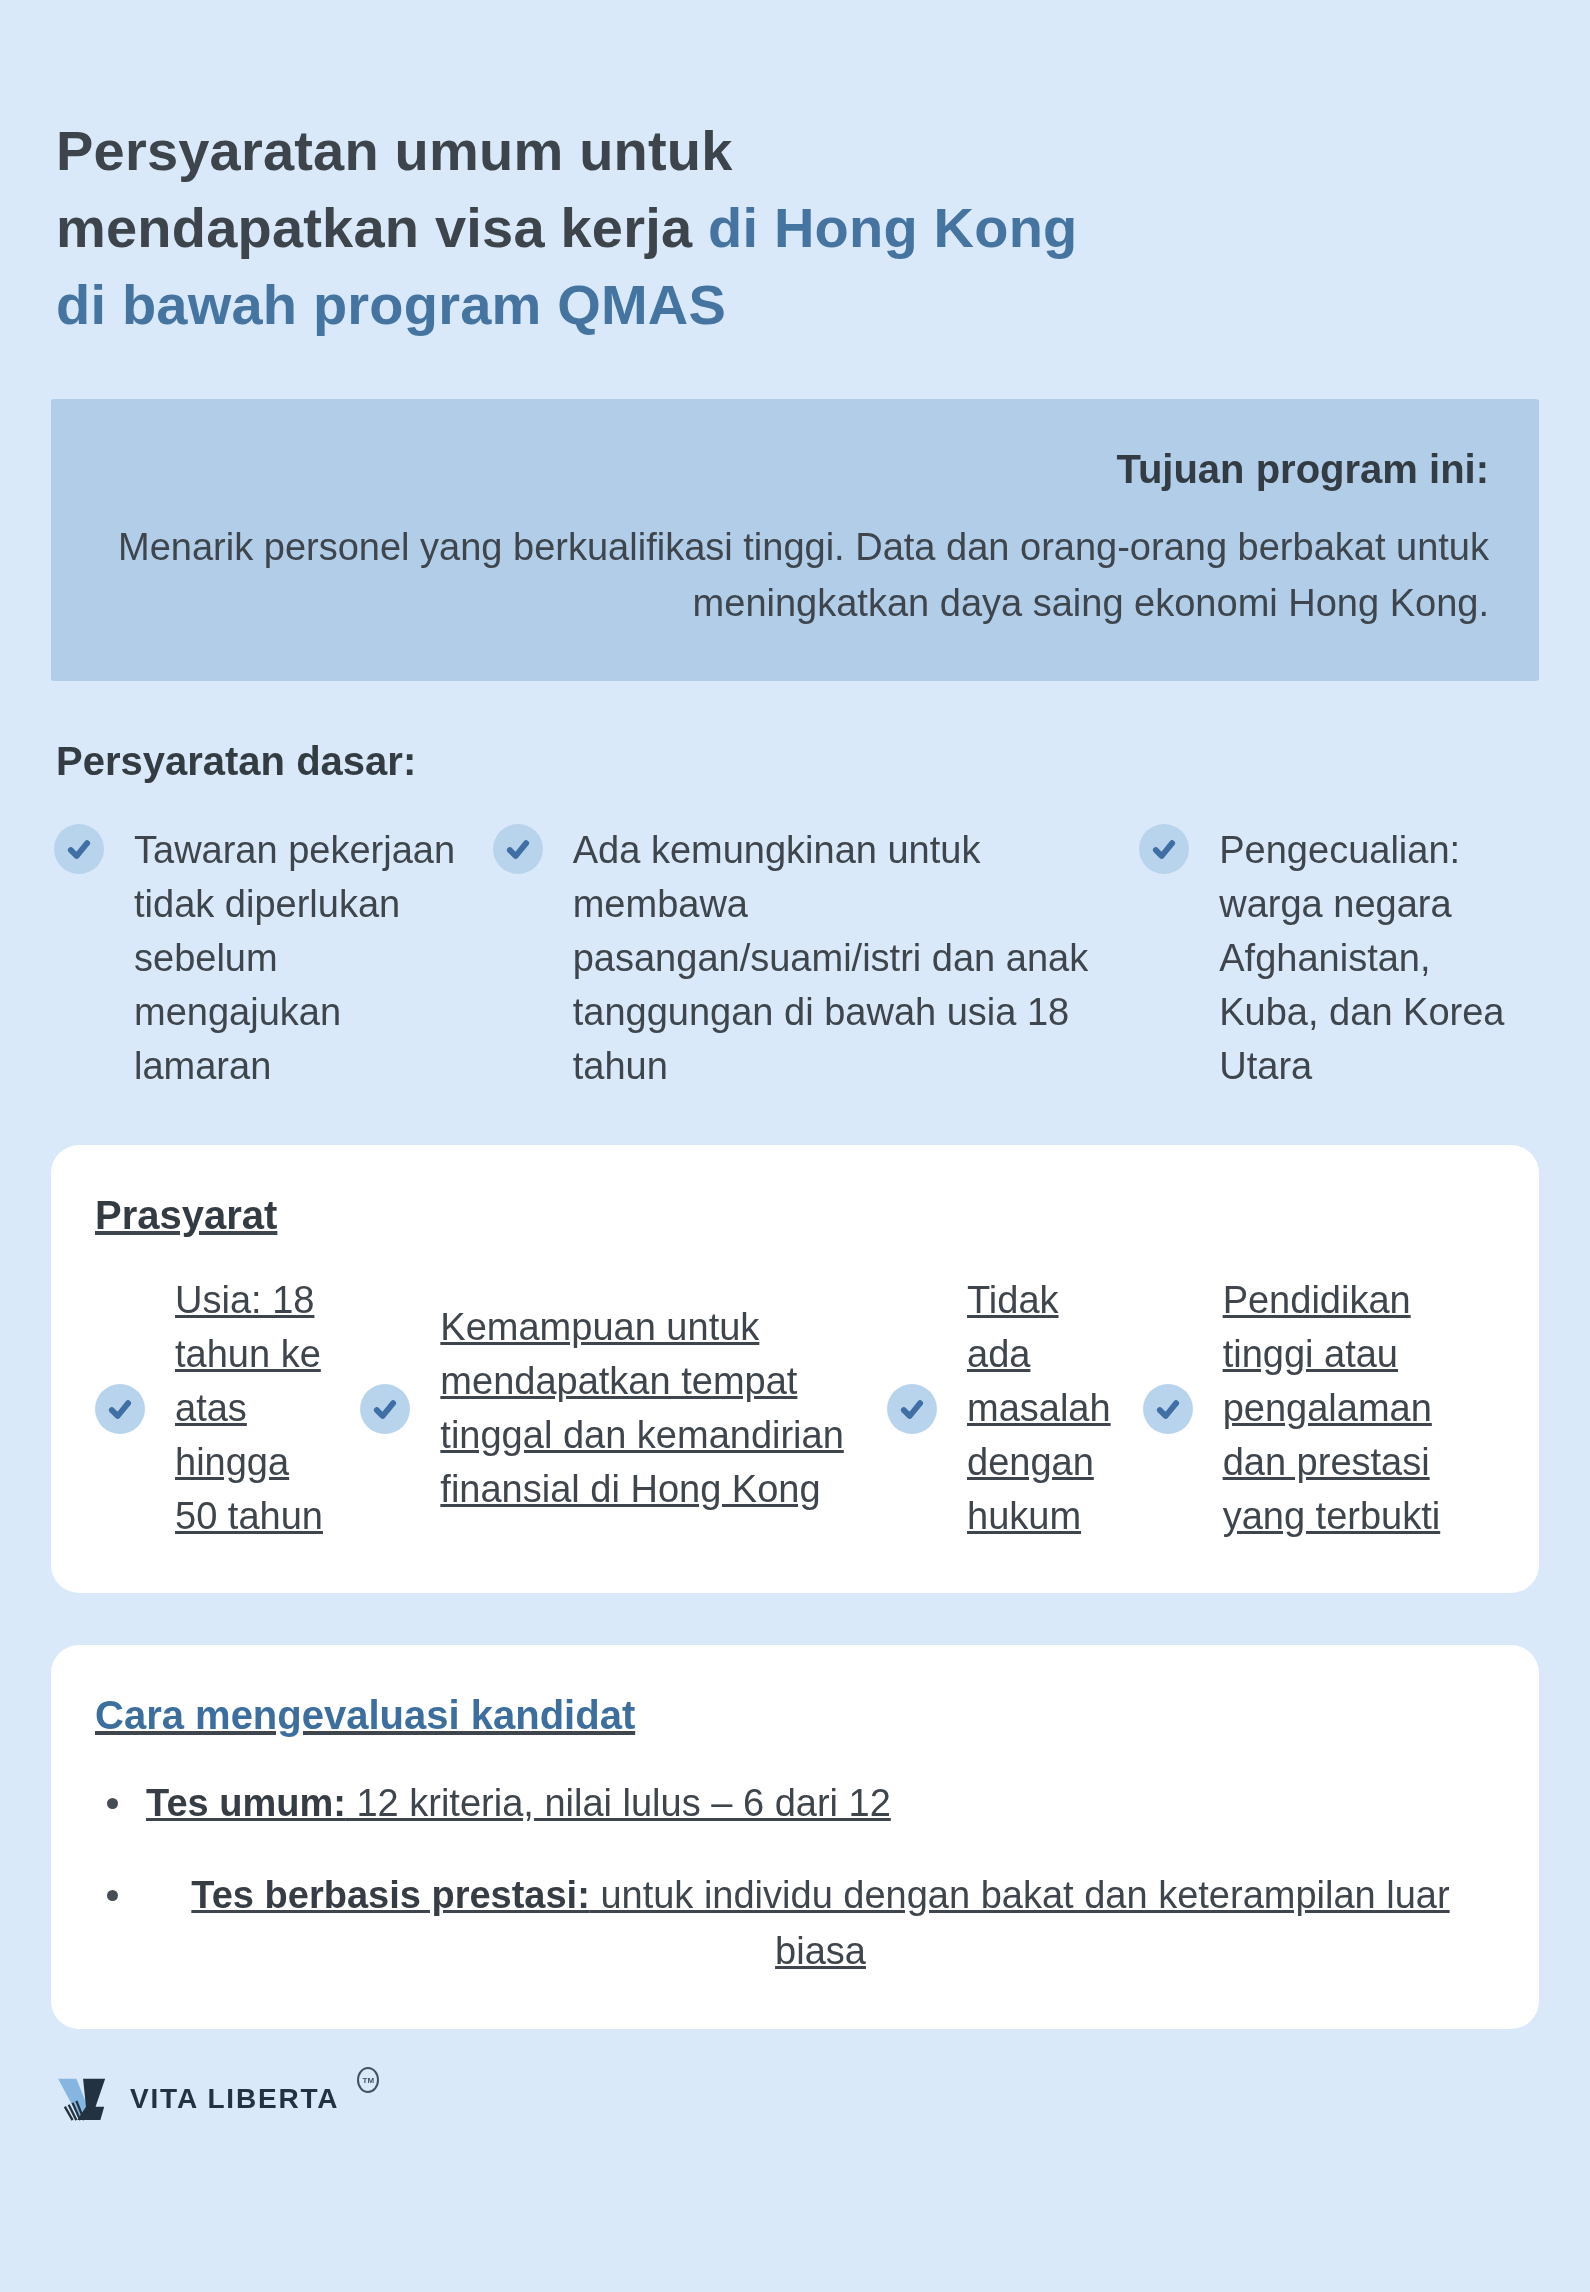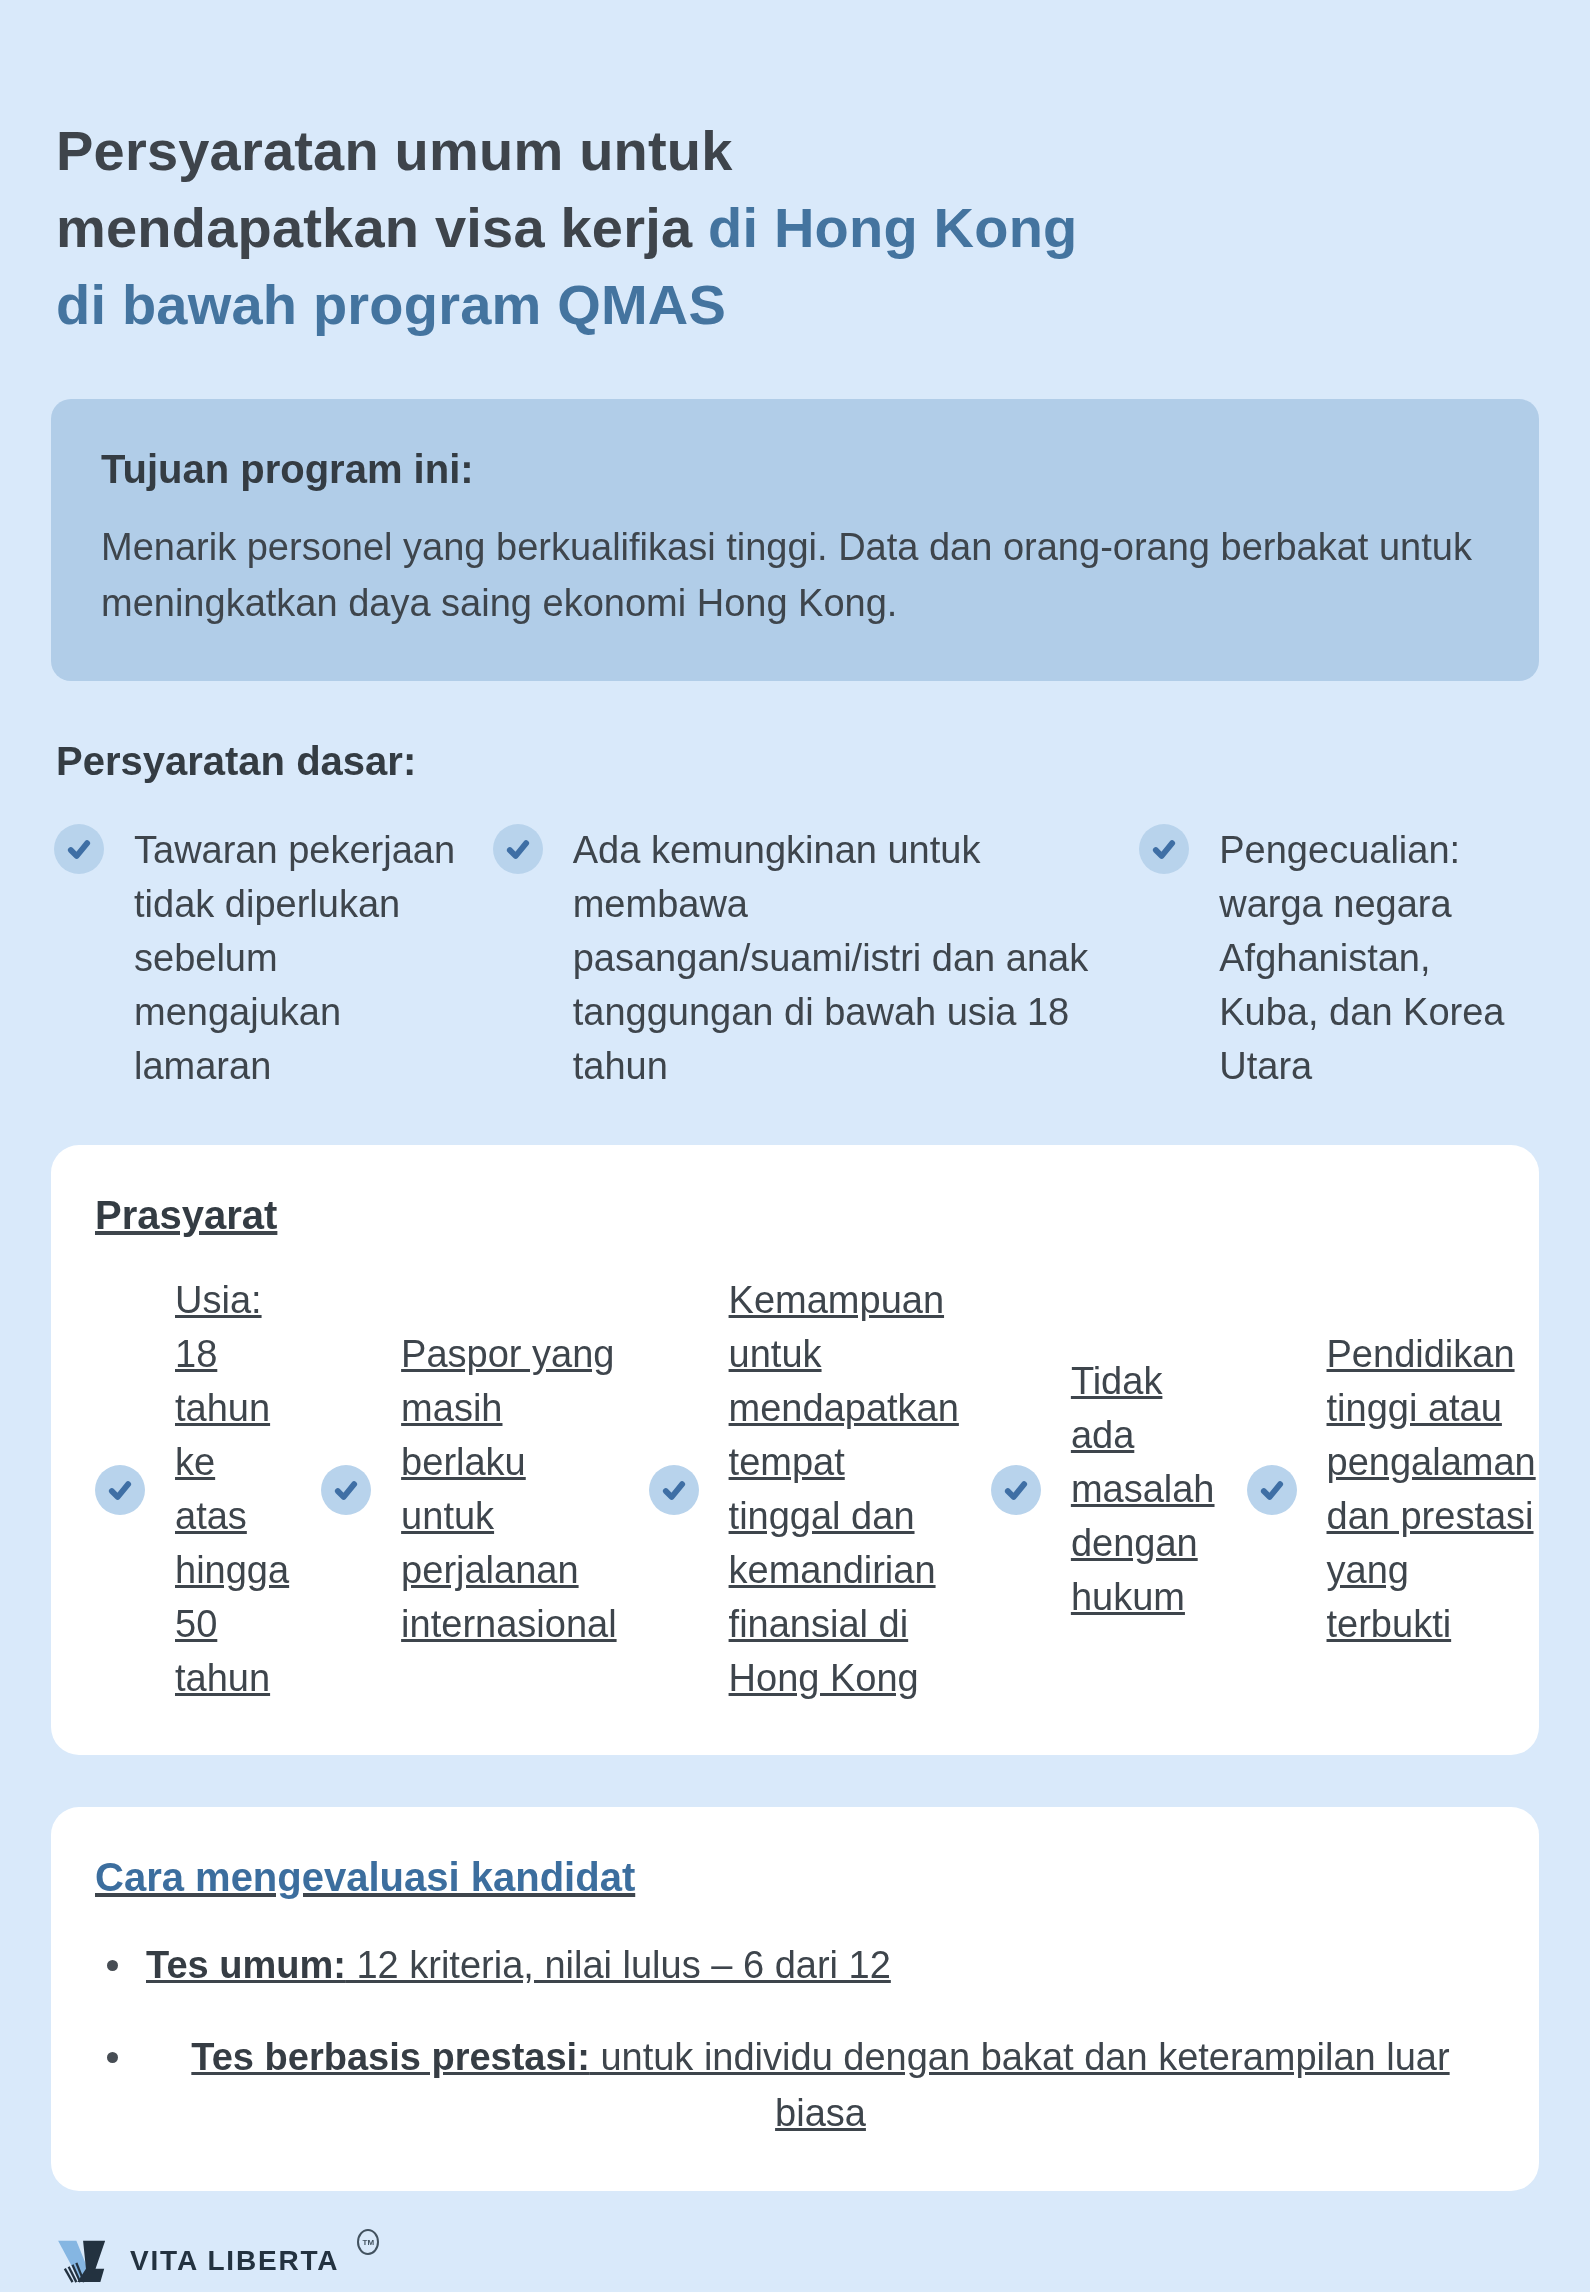--- a/index.html
+++ b/index.html
@@ -12,22 +12,23 @@
   }
   .page { width:1590px; height:2292px; padding:60px 51px 0; overflow:hidden;margin-top:32px; }
 
   
   .title { margin-top:20px; padding-left:5px; }
   .t-line { font-size:56px; line-height:77px; font-weight:700; color:#3e444b; letter-spacing:0.2px; }
   .t-blue { color:#44749f; }
 
   
   .purpose-card {
-    margin-top:56px; background:#b1cde8; border-radius:20px;
+    margin-top:56px; background:#b1cde8; border-radius:3px;
     padding:46px 50px 50px;
+    text-align:right;
   }
   .card-heading { font-size:40px; line-height:48px; font-weight:700; color:#343c43; }
   .purpose-body { margin-top:26px; font-size:38px; line-height:56px; color:#3e454c; }
 
   
   .section-heading { margin-top:56px; padding-left:5px; font-size:40px; line-height:48px; font-weight:700; color:#343c43; }
   ul { list-style:none; }
   .check-list { margin-top:38px; display:flex; flex-direction:row; gap:34px; padding-left:3px; }
   .check-row { display:flex; align-items:flex-start; gap:30px; font-size:38px; line-height:54px; color:#3e454c; }
   .check-icon {
@@ -120,28 +121,20 @@
             </svg>
         </span>
         <span class="row-text">Usia: 18 tahun ke atas hingga 50 tahun</span>
       </li>
       <li class="check-row">
         <span class="check-icon">
           <svg viewBox="0 0 24 24" aria-hidden="true">
               <path d="M5 13 L10 18 L19 7" fill="none" stroke="#3f6fa5" stroke-width="5" stroke-linecap="round" stroke-linejoin="round"></path>
             </svg>
         </span>
-        <span class="row-text">Paspor yang masih berlaku untuk perjalanan internasional</span>
-      </li>
-      <li class="check-row">
-        <span class="check-icon">
-          <svg viewBox="0 0 24 24" aria-hidden="true">
-              <path d="M5 13 L10 18 L19 7" fill="none" stroke="#3f6fa5" stroke-width="5" stroke-linecap="round" stroke-linejoin="round"></path>
-            </svg>
-        </span>
         <span class="row-text">Kemampuan untuk mendapatkan tempat tinggal dan kemandirian finansial di Hong Kong</span>
       </li>
       <li class="check-row">
         <span class="check-icon">
           <svg viewBox="0 0 24 24" aria-hidden="true">
               <path d="M5 13 L10 18 L19 7" fill="none" stroke="#3f6fa5" stroke-width="5" stroke-linecap="round" stroke-linejoin="round"></path>
             </svg>
         </span>
         <span class="row-text">Tidak ada masalah dengan hukum</span>
       </li>

